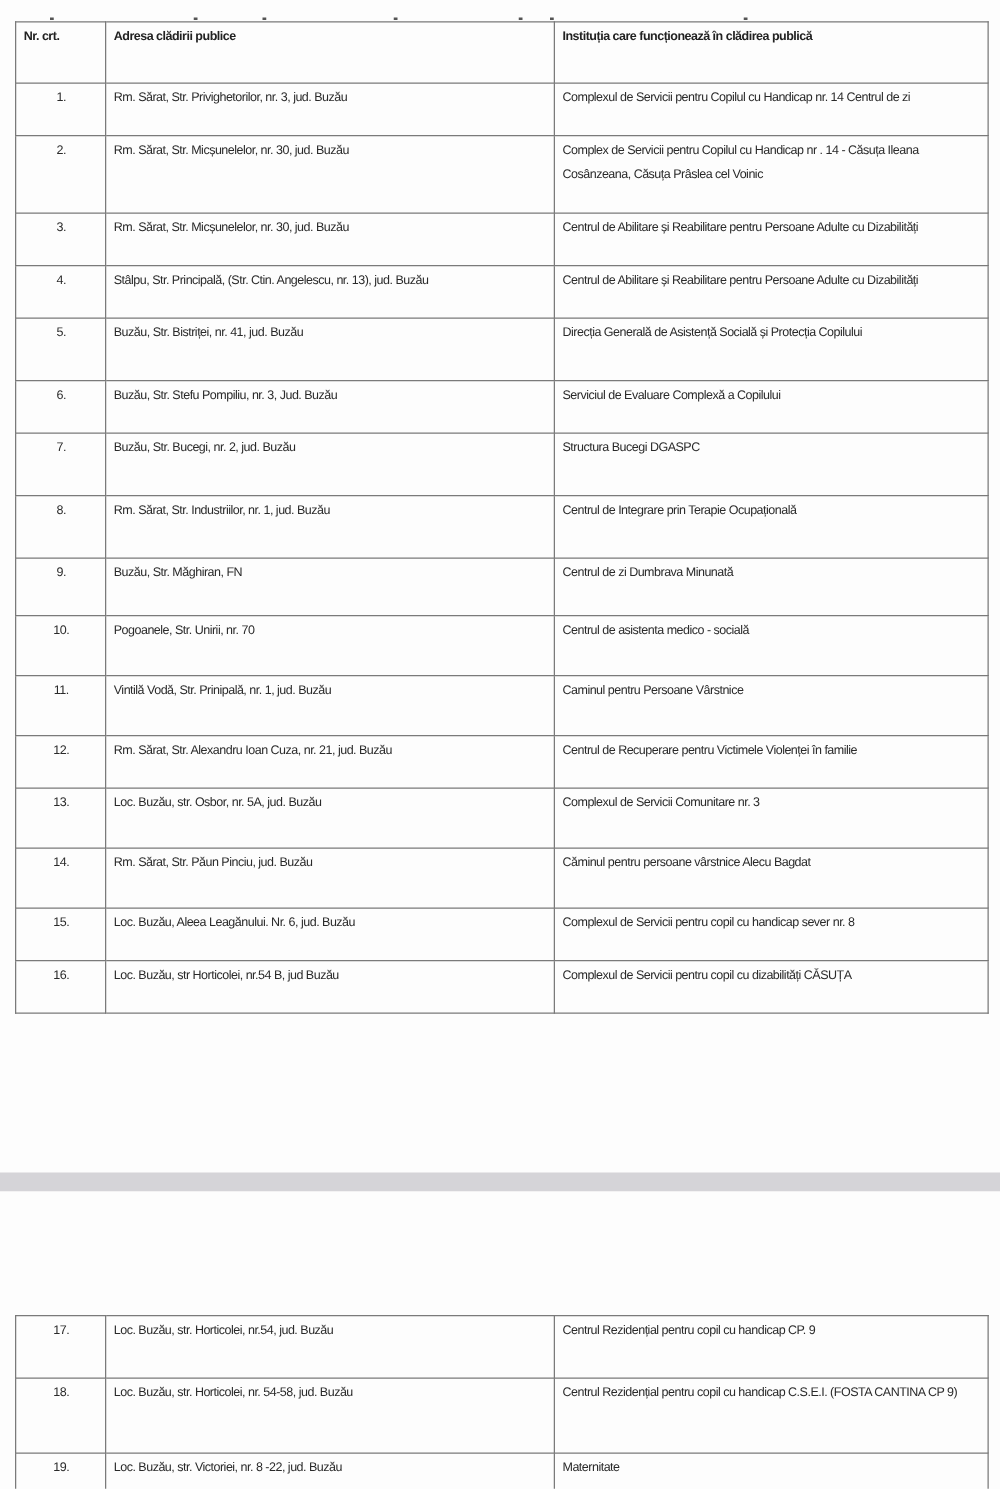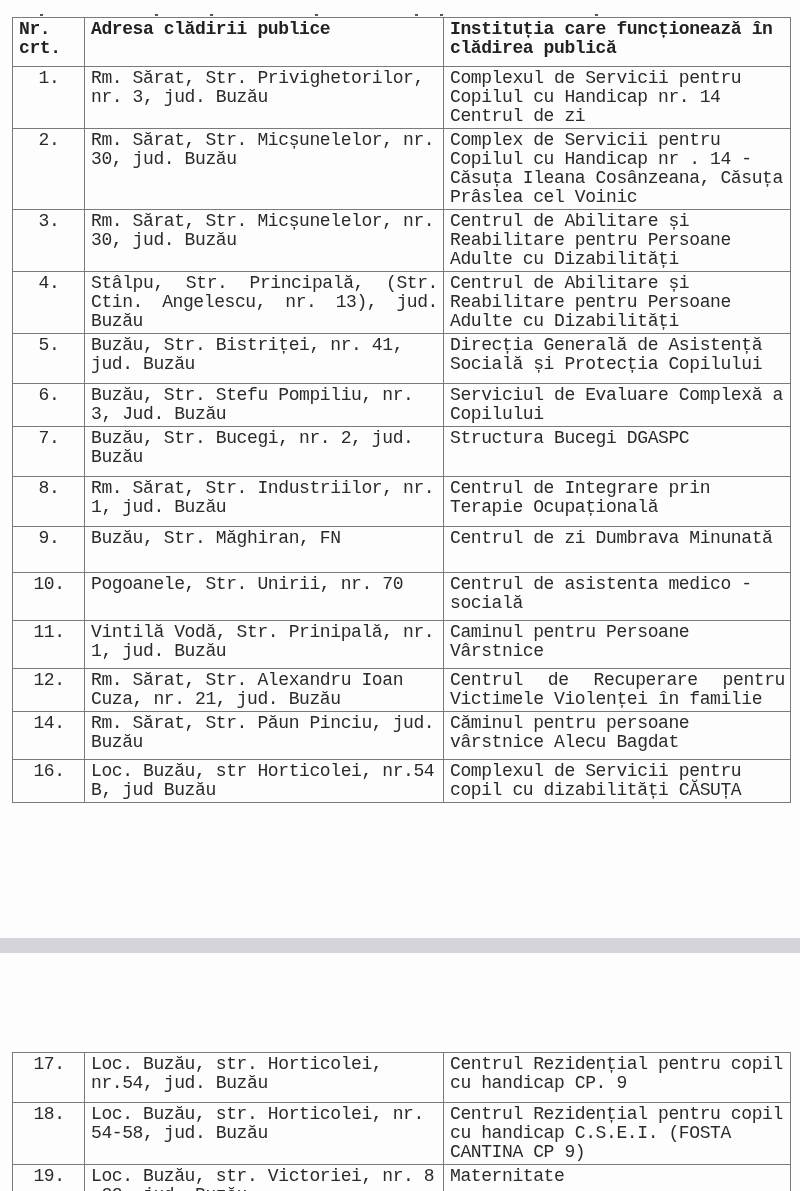--- a/index.html
+++ b/index.html
@@ -8,23 +8,22 @@
     font-family: "Liberation Sans", sans-serif; color: #2a2a2a;
   }
   .top-marks { position: absolute; top: 10px; left: 0; width: 800px; height: 8px; }
   .top-marks span { position: absolute; top: 4px; width: 3px; height: 2px; background: #555; }
   table.doc {
     position: absolute; left: 12px; border-collapse: collapse; table-layout: fixed;
     width: 778px;
   }
   table.doc td, table.doc th {
     border: 1.5px solid #7a7a7a; vertical-align: top; padding: 2px 5px 2px 6px;
-    font-size: 18px; line-height: 19px; font-weight: normal; text-align: left;
+    font-size: 10px; line-height: 19px; font-weight: normal; text-align: left;
     letter-spacing: -0.4px;
-    font-family: Liberation Mono, monospace;
   }
   table.doc th { font-weight: bold; color: #222; }
   col.c1 { width: 72px; }
   col.c2 { width: 359px; }
   col.c3 { width: 347px; }
   td.nr { text-align: center !important; padding-left: 0; padding-right: 8px; }
   td.mid { vertical-align: middle; }
   #t1 { top: 17px; }
   #t2 { top: 1052px; }
   .band {
@@ -112,23 +111,33 @@
         <td class="nr">11.</td>
         <td>Vintilă Vodă, Str. Prinipală, nr. 1, jud. Buzău</td>
         <td class="mid">Caminul pentru Persoane Vârstnice</td>
       </tr>
       <tr style="height: 42px; margin-left: 16px;">
         <td class="nr">12.</td>
         <td>Rm. Sărat, Str. Alexandru Ioan Cuza, nr. 21, jud. Buzău</td>
         <td style="text-align: justify;">Centrul de Recuperare pentru Victimele Violenței în familie</td>
       </tr>
       <tr style="height: 48px;">
+        <td class="nr">13.</td>
+        <td class="mid">Loc. Buzău, str. Osbor, nr. 5A, jud. Buzău</td>
+        <td class="mid">Complexul de Servicii Comunitare nr. 3</td>
+      </tr>
+      <tr style="height: 48px;">
         <td class="nr">14.</td>
         <td class="mid">Rm. Sărat, Str. Păun Pinciu, jud. Buzău</td>
         <td>Căminul pentru persoane vârstnice Alecu Bagdat</td>
+      </tr>
+      <tr style="height: 42px;">
+        <td class="nr">15.</td>
+        <td>Loc. Buzău, Aleea Leagănului. Nr. 6, jud. Buzău</td>
+        <td>Complexul de Servicii pentru copil cu handicap sever nr. 8</td>
       </tr>
       <tr style="height: 42px; padding-left: 37px;">
         <td class="nr">16.</td>
         <td>Loc. Buzău, str Horticolei, nr.54 B, jud Buzău</td>
         <td>Complexul de Servicii pentru copil cu dizabilități CĂSUȚA</td>
       </tr>
     </tbody>
 </table>
 
 <div class="band"></div>

